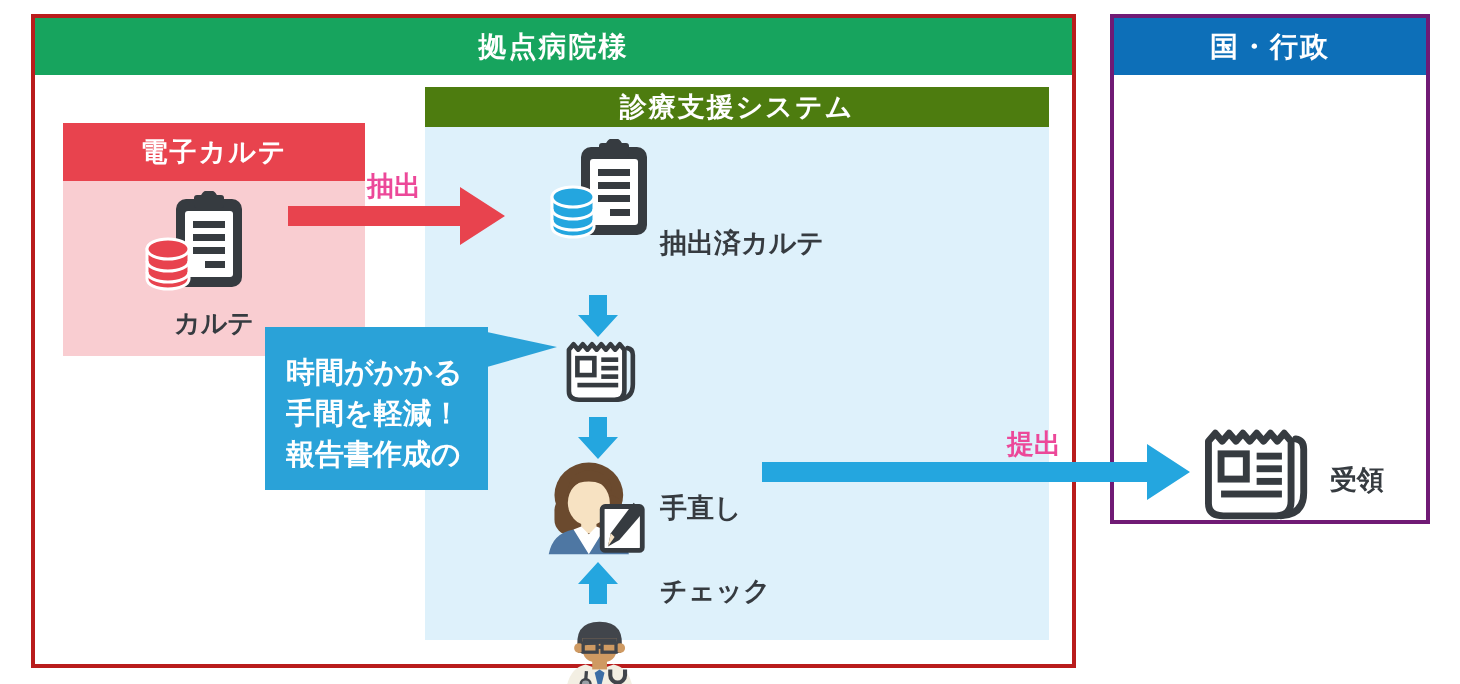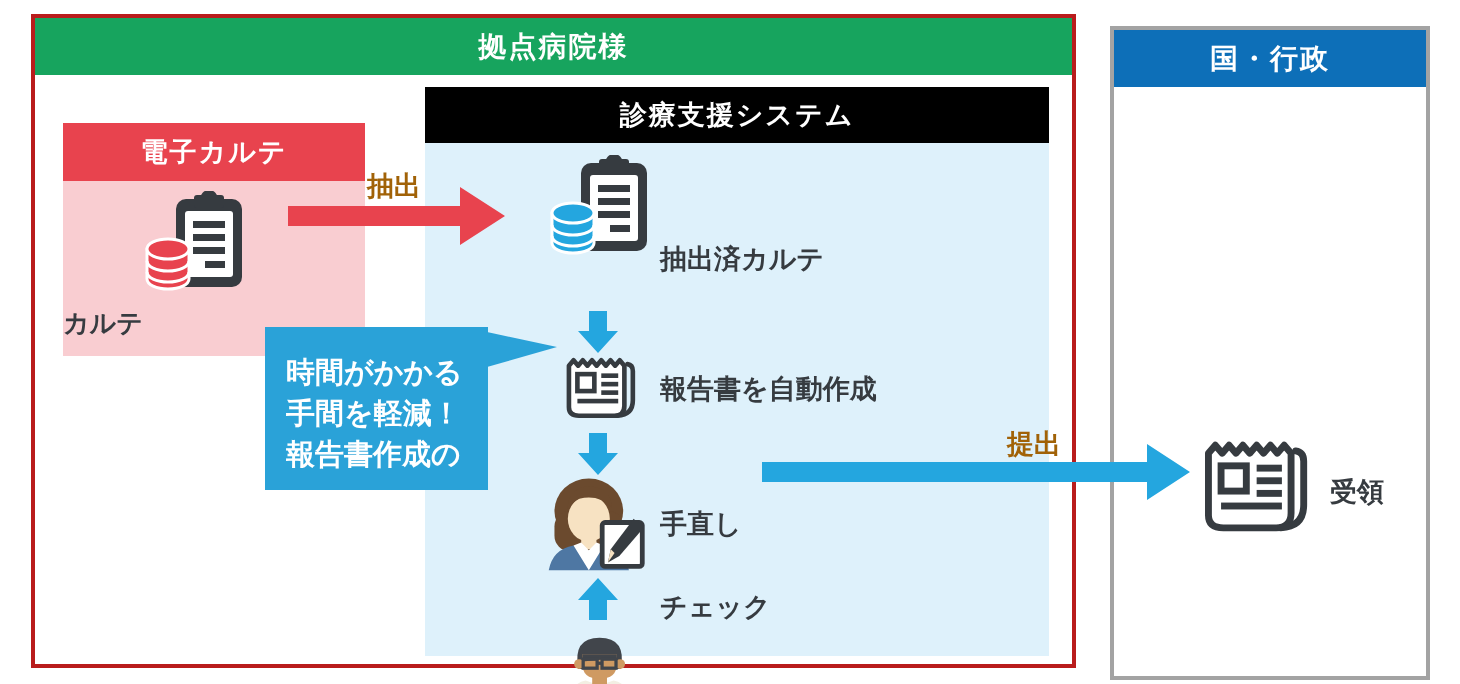--- a/index.html
+++ b/index.html
@@ -9,51 +9,51 @@
     background:#ffffff;
     font-family:"Liberation Sans","DejaVu Sans",sans-serif;
     overflow:hidden;
     color:#363b40;
   }
   .abs { position:absolute; }
 
   
   .panel { position:absolute; background:#fff; }
   .panel-hospital { left:31px; top:14px; width:1045px; height:654px; border:4px solid #b91c1c; }
-  .panel-gov      { left:1110px; top:14px; width:320px; height:654px; border:4px solid #a3a3a3;margin-top:12px; }
+  .panel-gov      { left:1110px; top:14px; width:320px; height:510px; border:4px solid #701a75; }
   .panel-header {
     height:57px; display:flex; align-items:center; justify-content:center;
     color:#fff; font-weight:bold; font-size:28px; letter-spacing:2px;
   }
   .panel-hospital .panel-header { background:#17a45e; }
   .panel-gov .panel-header      { background:#0d6fb8; }
 
   
   .sub-box { position:absolute; }
   .sub-header {
     height:58px; display:flex; align-items:center; justify-content:center;
     color:#fff; font-weight:bold; font-size:27px; letter-spacing:2px;
   }
   .emr-box  { left:28px; top:67px; width:302px; height:233px;margin-top:38px; }
   .emr-box .sub-header { background:#e8434e; }
   .emr-box .sub-body   { background:#f9cdd1; height:175px; position:relative; }
   .sys-box  { left:390px; top:69px; width:624px; height:569px; }
-  .sys-box .sub-header { height:56px; background:#000000; }
+  .sys-box .sub-header { height:40px; background:#4d7c0f; }
   .sys-box .sub-body   { background:#def1fb; height:513px; position:relative; }
 
   
   .flow-label {
     position:absolute; font-size:27px; font-weight:bold; color:#363b40; white-space:nowrap;text-align:center;
   }
   .caption-label {
     position:absolute; font-size:26px; font-weight:bold; color:#363b40;
-    width:100%; 
+    width:100%; text-align:center;
   }
   .arrow-label {
-    position:absolute; font-size:27px; font-weight:bold; color:#a16207;
+    position:absolute; font-size:27px; font-weight:bold; color:#ec4899;
     text-align:center; white-space:nowrap;
   }
 
   
   .callout {
     position:absolute; left:230px; top:309px; width:223px; height:163px;
     background:#2aa2d8; z-index:4;
     color:#fff; font-weight:bold; font-size:29px; line-height:41px;
     padding:25px 0 0 21px;
   }
@@ -122,21 +122,20 @@
 
       <svg class="abs" style="left:137px; top:211px;" width="77" height="68" viewBox="0 0 100 88">
         <path d="M9,69 L9,15 L15,8 L21,15 L27,8 L33,15 L39,8 L45,15 L51,8 L57,15 L63,8 L69,15 L75,8 L81,15 L81,67 Q81,80 68,80 L22,80 Q9,80 9,69 Z" fill="#ffffff" stroke="#363b40" stroke-width="6" stroke-linejoin="round"></path>
         <path d="M85,13 Q92,14 92,22 L92,60 Q92,79 72,80" fill="none" stroke="#363b40" stroke-width="6" stroke-linecap="round"></path>
         <rect x="20" y="26" width="22" height="22" fill="none" stroke="#363b40" stroke-width="6"></rect>
         <rect x="51" y="25" width="22" height="6" fill="#363b40"></rect>
         <rect x="51" y="36" width="22" height="6" fill="#363b40"></rect>
         <rect x="51" y="47" width="22" height="6" fill="#363b40"></rect>
         <rect x="20" y="58" width="53" height="6" fill="#363b40"></rect>
       </svg>
-      <div class="flow-label" style="left:235px; top:228px;">報告書を自動作成</div>
 
       <svg class="abs" style="left:153px; top:290px;" width="40" height="42" viewBox="0 0 40 42">
         <polygon points="11,0 29,0 29,20 40,20 20,42 0,20 11,20" fill="#24a6df"></polygon>
       </svg>
 
       <svg class="abs" style="left:118px; top:331px;" width="105" height="97" viewBox="0 0 110 100">
         <ellipse cx="48" cy="38" rx="36" ry="34" fill="#6b4a2e"></ellipse>
         <rect x="12" y="38" width="72" height="42" rx="16" fill="#6b4a2e"></rect>
         <ellipse cx="48" cy="46" rx="22" ry="24" fill="#f7e2c2"></ellipse>
         <path d="M26,40 Q24,14 48,12 Q72,14 72,34 Q58,20 38,25 Q28,30 26,40 Z" fill="#6b4a2e"></path>

